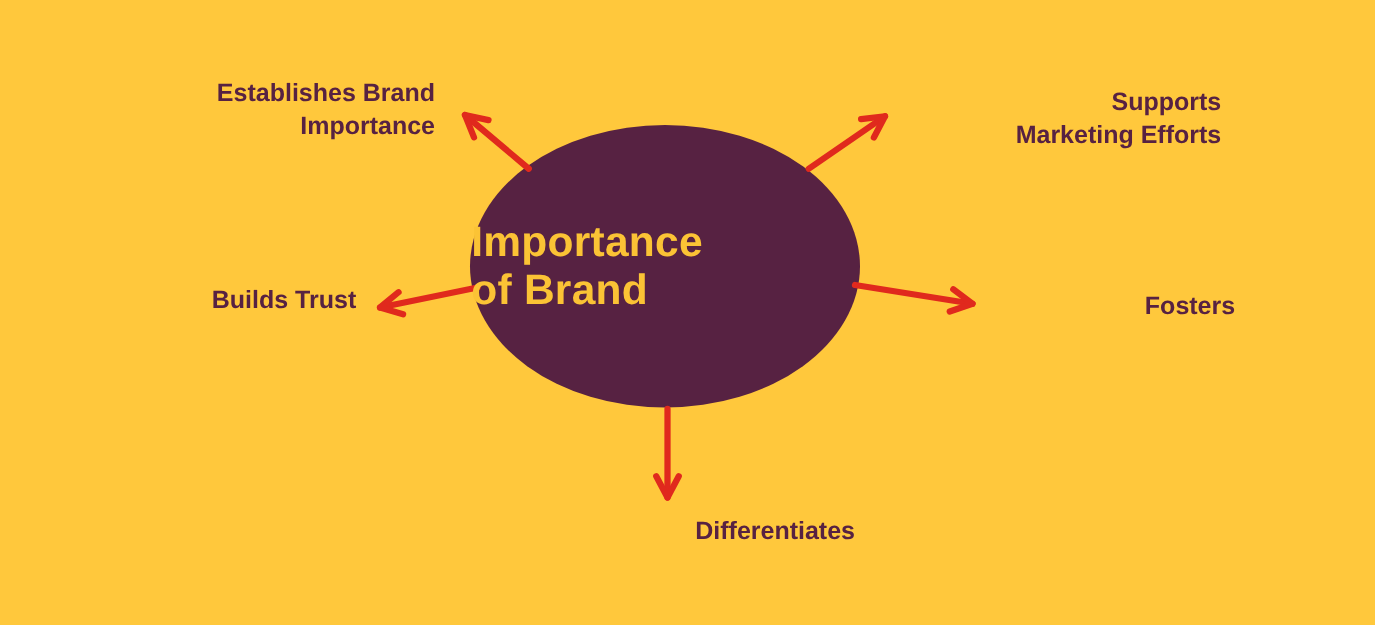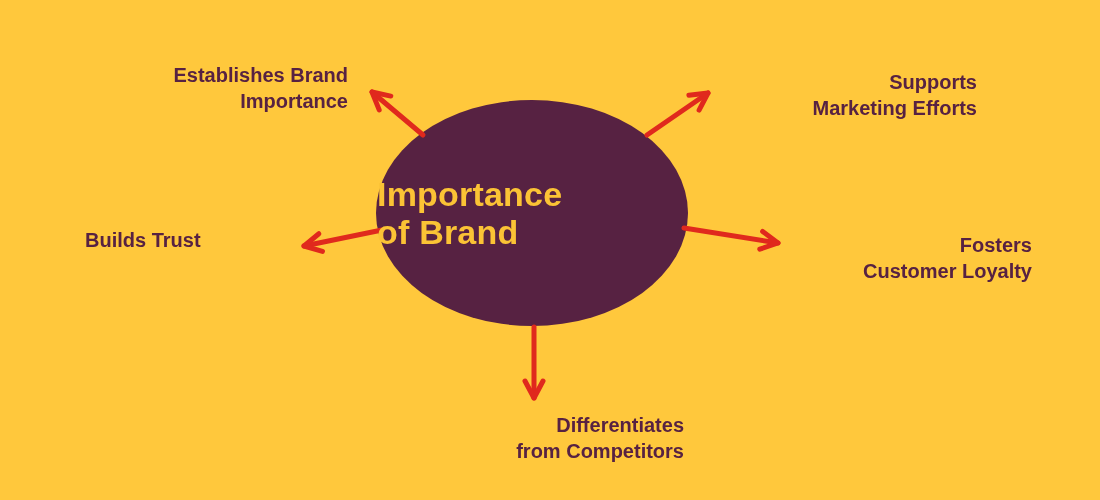--- a/index.html
+++ b/index.html
@@ -45,22 +45,22 @@
     text-align:center;
     letter-spacing:0.2px;
   }
   .node-label{
     position:absolute;
     color:var(--plum);
     font-size:20px;font-weight:700;line-height:26px;
   }
   .node-1{left:120px;top:62px;width:228px;text-align:right;}
   .node-2{left:737px;top:69px;width:240px;text-align:right;}
-  .node-3{left:85px;top:227px;width:200px;}
-  .node-4{left:792px;top:232px;width:240px;text-align:right;}
+  .node-3{left:85px;top:227px;width:200px;text-align:right;}
+  .node-4{left:832px;top:232px;width:240px;text-align:center;}
   .node-5{left:384px;top:412px;width:300px;text-align:right;}
 </style>
 </head>
 <body>
 
 <div class="canvas">
 
   <svg class="diagram-svg" viewBox="0 0 1100 500">
     <defs>
       <marker id="chev" markerUnits="userSpaceOnUse" markerWidth="30" markerHeight="30" refX="21" refY="12" orient="auto">
@@ -91,21 +91,19 @@
     <div>Supports</div>
     <div>Marketing Efforts</div>
   </div>
 
   <div class="node-label node-3">
     <div>Builds Trust</div>
   </div>
 
   <div class="node-label node-4">
     <div>Fosters</div>
-    <div>Customer Loyalty</div>
   </div>
 
   <div class="node-label node-5">
     <div>Differentiates</div>
-    <div>from Competitors</div>
   </div>
 
 </div>
 
 </body></html>

